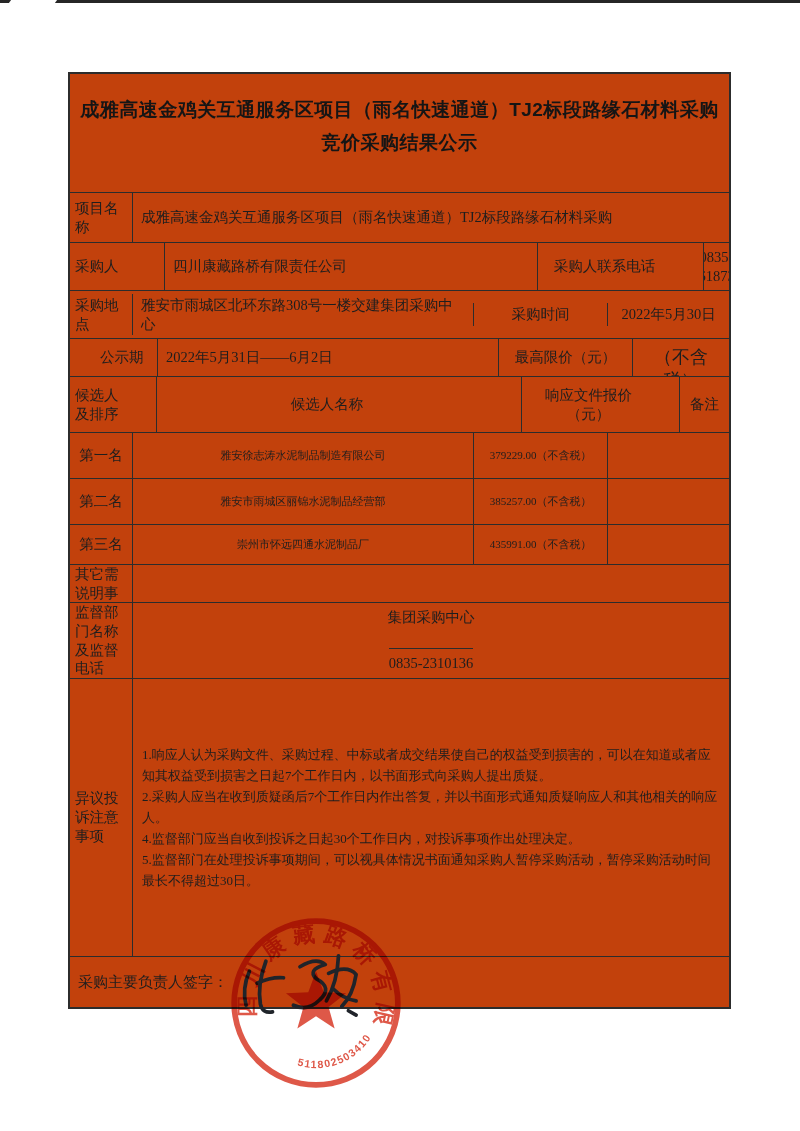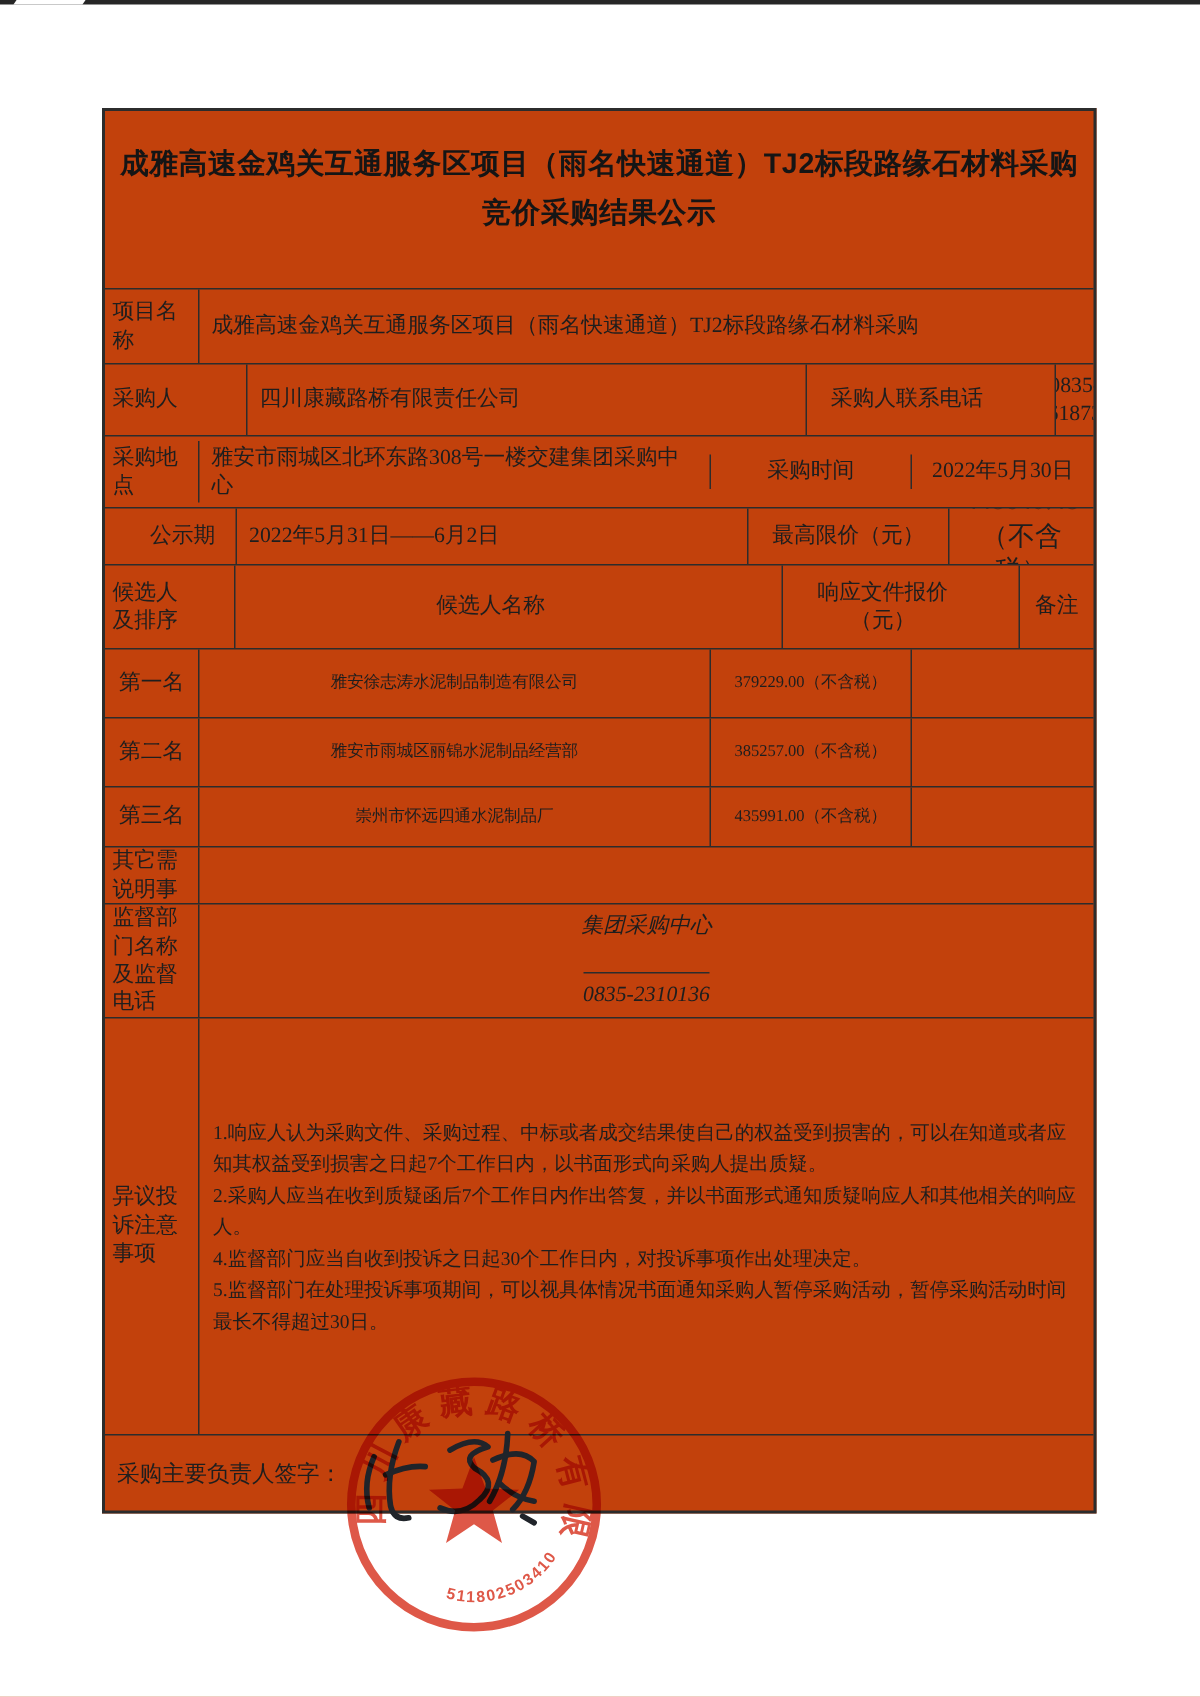--- a/index.html
+++ b/index.html
@@ -185,21 +185,21 @@
     <div class="cell c4 center"></div>
   </div>
 
   <div class="row h-other">
     <div class="cell nb c1 labelcell">其它需说明事</div>
     <div class="cell span3 leftpad"></div>
   </div>
 
   <div class="row h-supervision">
     <div class="cell nb c1 labelcell">监督部门名称及监督电话</div>
-    <div class="cell span3 substack" style="padding:0;font-style:italic;">
+    <div class="cell span3 substack" style="padding:0;">
       <div class="subcell">集团采购中心</div>
       <div class="subcell">0835-2310136</div>
     </div>
   </div>
 
   <div class="row h-complaint">
     <div class="cell nb c1 labelcell">异议投诉注意事项</div>
     <div class="cell span3" style="padding:0;">
       <div class="complaint-body">
         <div class="complaint-item">1.响应人认为采购文件、采购过程、中标或者成交结果使自己的权益受到损害的，可以在知道或者应知其权益受到损害之日起7个工作日内，以书面形式向采购人提出质疑。</div>

